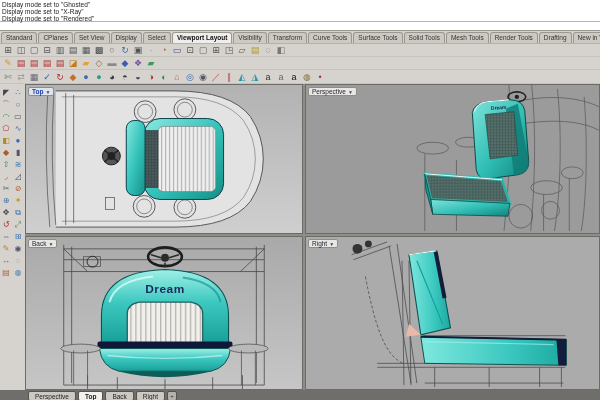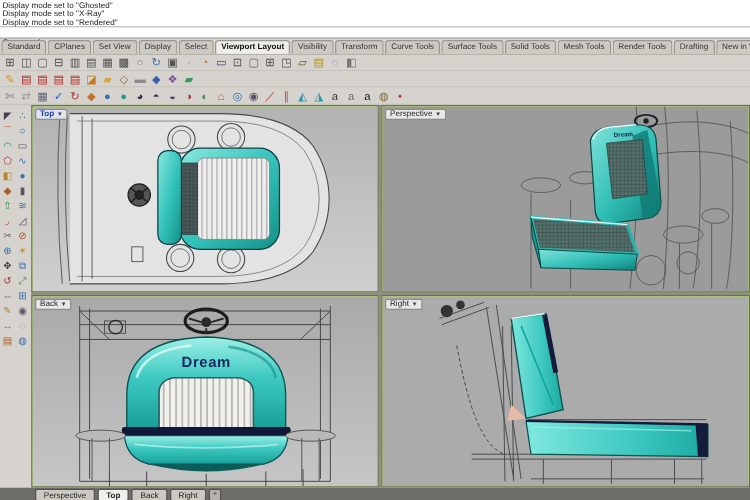--- a/index.html
+++ b/index.html
@@ -25,21 +25,21 @@
     margin-right:1px; cursor:pointer; border-radius:2px; }
 
   
   .main { display:flex; height:306px; }
   .side-toolbar { width:25px; background:#d6d3ce; padding-top:3px; display:grid;
     grid-template-columns:12px 12px; grid-auto-rows:12px; justify-content:center; align-content:start; }
   .side-toolbar .ticon { width:11px; height:11px; font-size:8px; line-height:11px; margin:0; }
 
   .viewports { flex:1; display:grid; grid-template-columns:278px 1fr; grid-template-rows:150px 1fr;
     gap:2px; background:#8f8d88; }
-  .vp { position:relative; border:1px solid #6d6b66; background:#bef264; overflow:hidden; }
+  .vp { position:relative; border:1px solid #6d6b66; background:#d946ef; overflow:hidden; }
   .vp svg { display:block; width:100%; height:100%; }
   .vp-label { position:absolute; top:2px; left:2px; display:flex; align-items:center; gap:2px;
     background:#e9e7e3; border:1px solid #8f8d88; border-radius:2px; font-size:6.5px; color:#223;
     padding:0 3px; height:9px; line-height:8px; cursor:pointer; z-index:5; }
   .vp-label.active { color:#1b3fae; font-weight:bold; background:#dfe4ef; }
   .vp-label .arr { font-size:5px; color:#445; }
 
   
   .bottom-bar { display:flex; align-items:center; height:12px; background:#6f6e6a; padding-left:28px; gap:2px; }
   .btab { font-size:6.5px; color:#222; background:#ccc9c2; border:1px solid #55534f; border-radius:2px;

